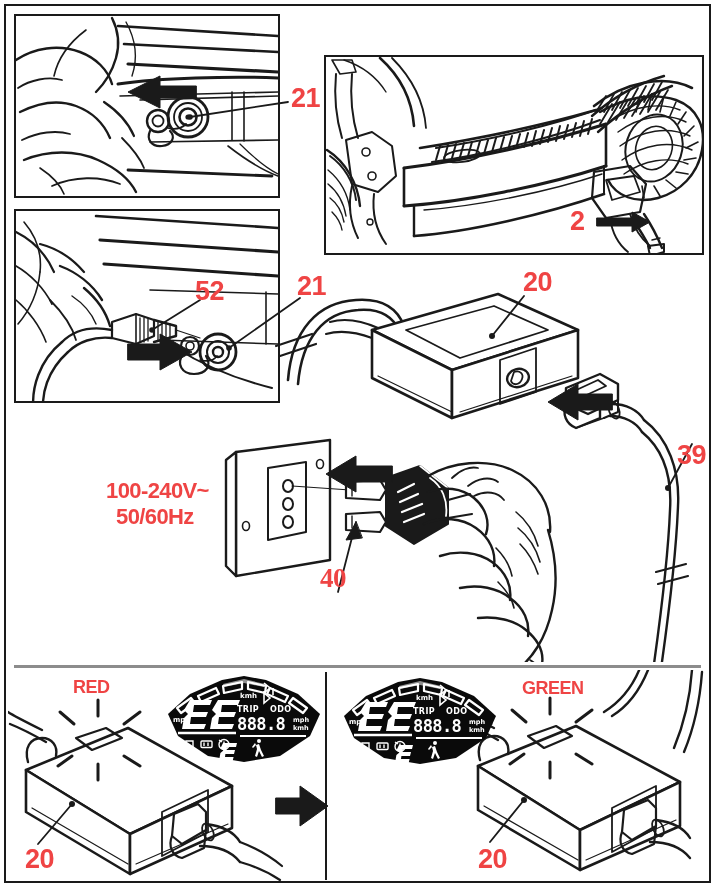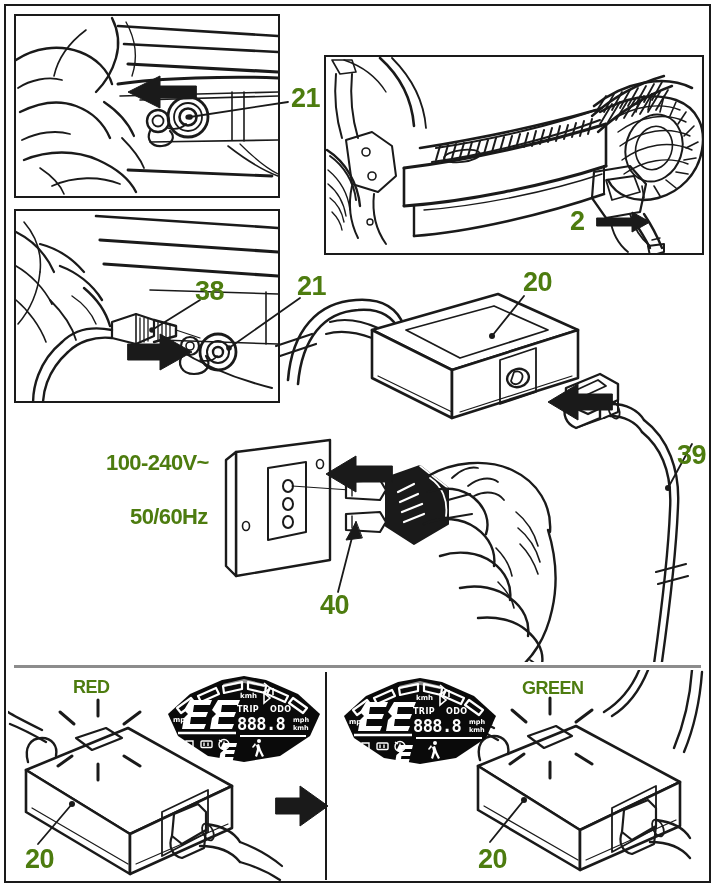--- a/index.html
+++ b/index.html
@@ -34,21 +34,21 @@
   }
   .v-div{
     position:absolute;
     background:#1a1a1a;
     width:2px;
   }
   .label{
     position:absolute;
     font-family:"Liberation Sans", sans-serif;
     font-weight:bold;
-    color:#4d7c0f;
+    color:#ef4444;
     white-space:pre;
     letter-spacing:-0.5px;
     line-height:1.08;
   }
   .label.num{font-size:27px;}
   .label.word{font-size:18px;}
   .label.volt{font-size:22px;letter-spacing:-0.6px;}
   svg{display:block;}
   .art{position:absolute;left:0;top:0;pointer-events:none;}
   .lcd{position:absolute;}
@@ -619,32 +619,32 @@
       <circle cx="99" cy="67" r="2"></circle>
       <path d="M99 70 L101 76 L104 82 L102 83 L99 77 L97 83 L95 82 L97 75 L96 71 Z"></path>
       <path d="M96 71 L93 74 L92 73 L95 69 Z"></path>
     </g>
   </svg>
 
   <div class="label num" style="left:291px;top:84px;">21</div>
 
   <div class="label num" style="left:570px;top:207px;">2</div>
 
-  <div class="label num" style="left:195px;top:277px;">38</div>
+  <div class="label num" style="left:195px;top:277px;">52</div>
 
   <div class="label num" style="left:297px;top:272px;">21</div>
 
   <div class="label num" style="left:523px;top:268px;">20</div>
 
   <div class="label num" style="left:677px;top:441px;">39</div>
 
-  <div class="label num" style="left:320px;top:591px;">40</div>
-
-  <div class="label volt" style="left:106px;top:451px;">100-240V~</div>
-  <div class="label volt" style="left:130px;top:505px;">50/60Hz</div>
+  <div class="label num" style="left:320px;top:564px;font-family:Liberation Serif, serif;">40</div>
+
+  <div class="label volt" style="left:106px;top:479px;">100-240V~</div>
+  <div class="label volt" style="left:116px;top:505px;">50/60Hz</div>
 
   <div class="label word" style="left:73px;top:678px;">RED</div>
 
   <div class="label word" style="left:522px;top:679px;">GREEN</div>
 
   <div class="label num" style="left:25px;top:845px;">20</div>
 
   <div class="label num" style="left:478px;top:845px;">20</div>
 
 </div>

